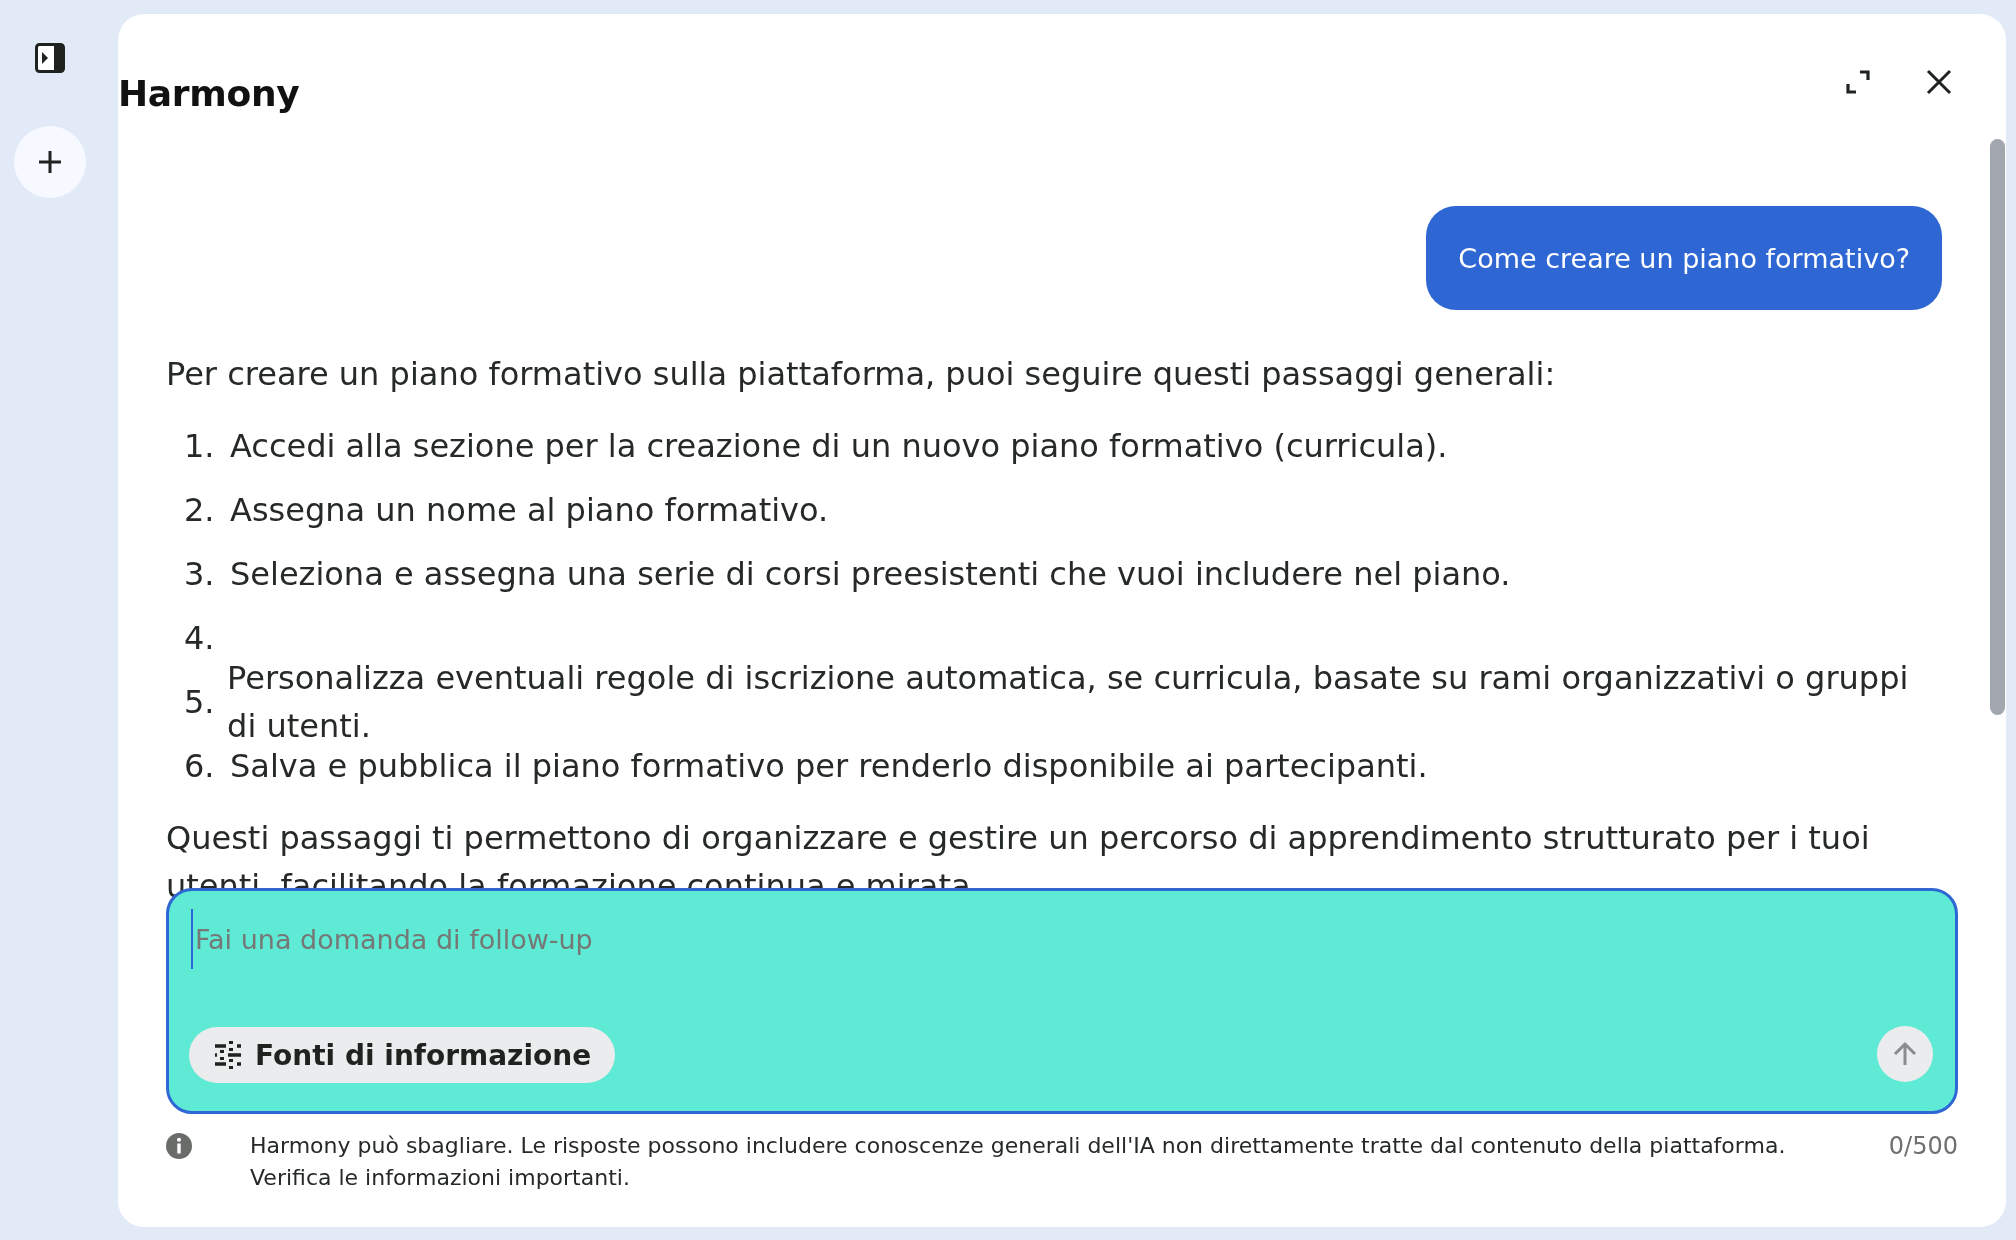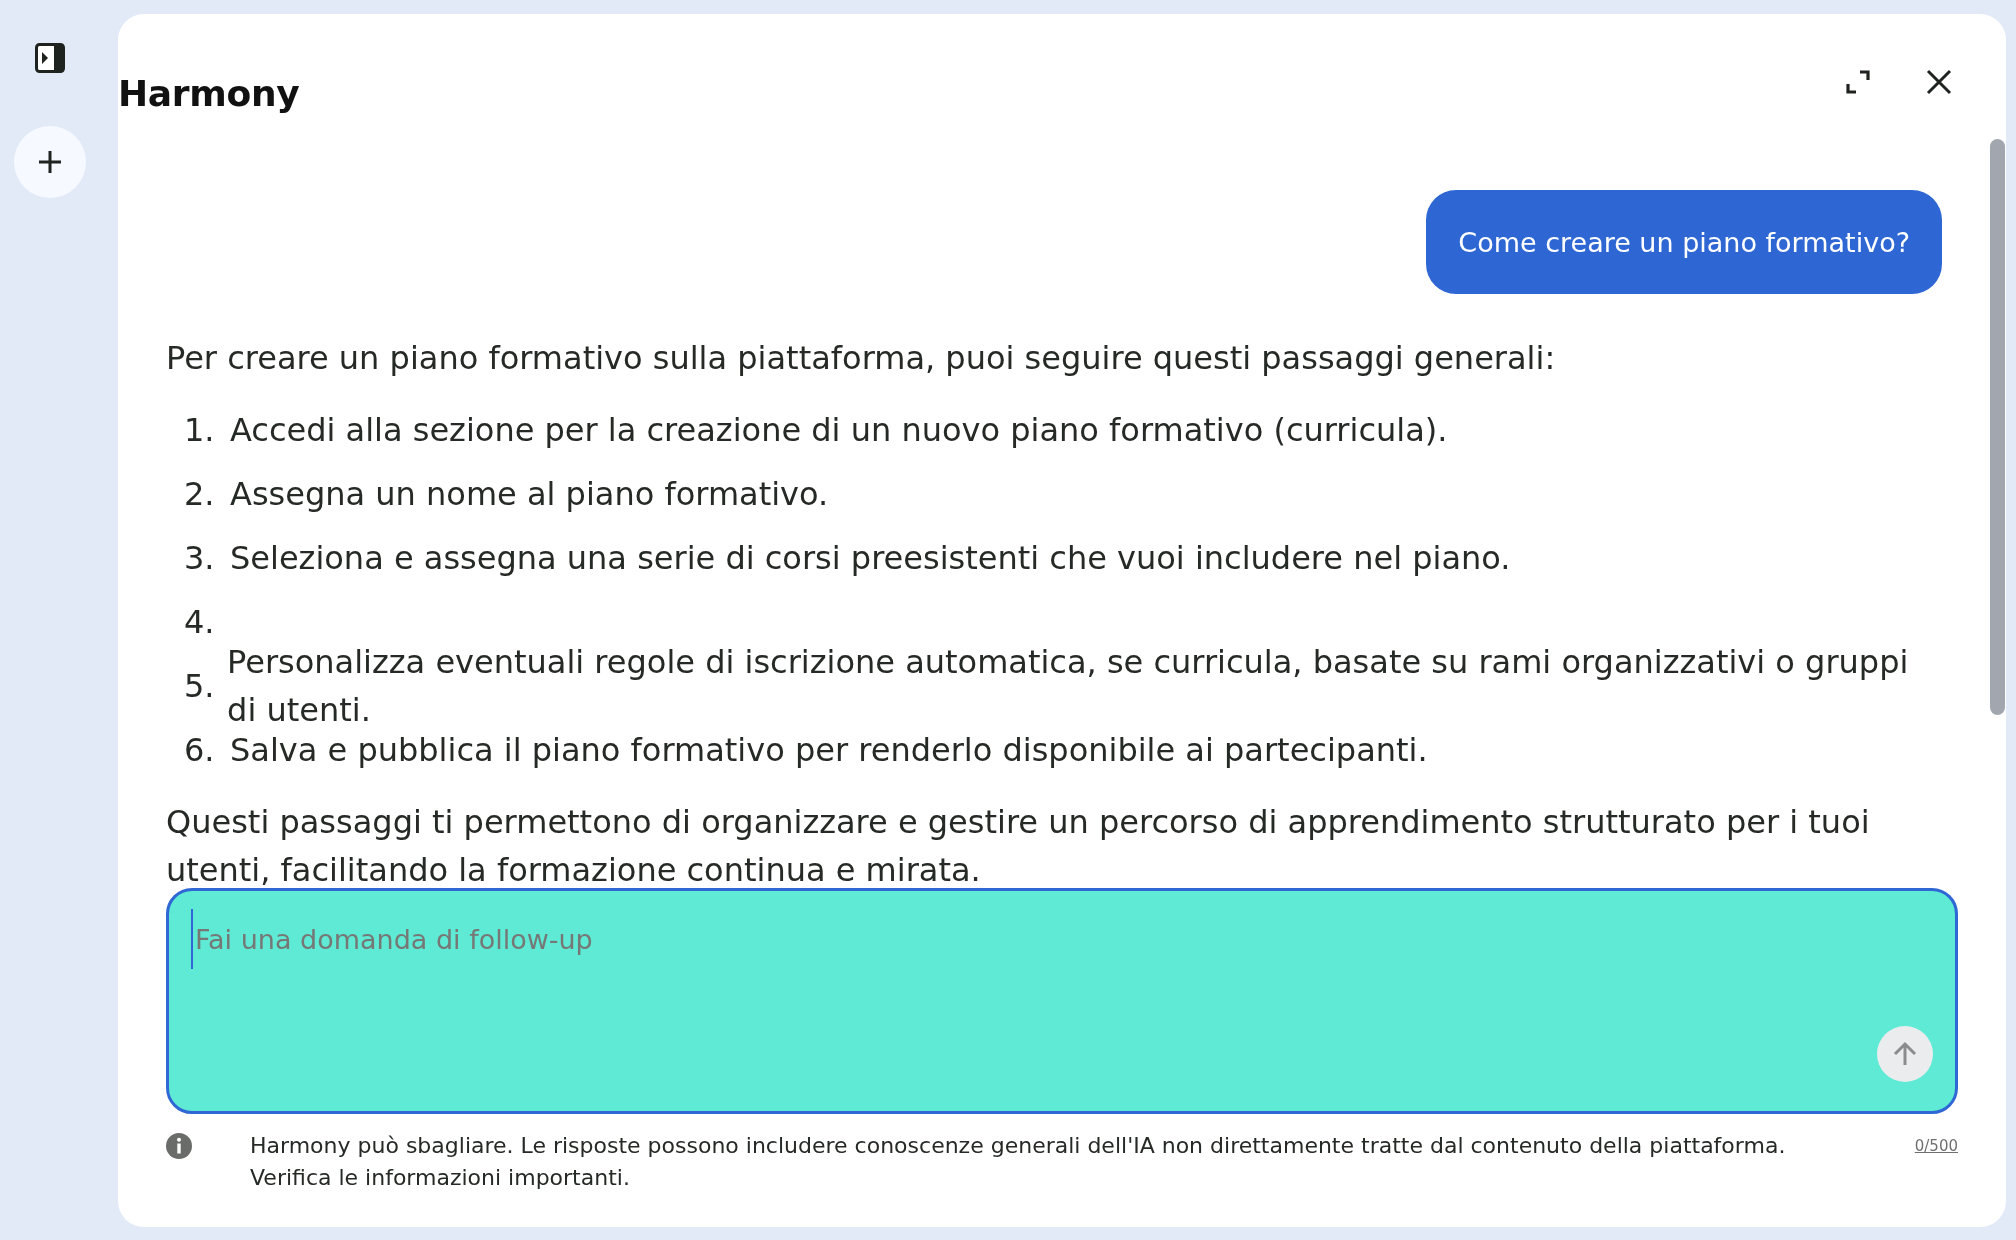--- a/index.html
+++ b/index.html
@@ -58,21 +58,21 @@
   .icon-btn {
     position: absolute;
     width: 48px; height: 48px;
     display: flex; align-items: center; justify-content: center;
     cursor: pointer;
   }
   .expand-btn { left: 1716px; top: 44px; }
   .close-btn { left: 1797px; top: 44px; }
   .scroll-area {
     position: absolute;
-    left: 0; top: 120px;
+    left: 0; top: 136px;
     width: 1888px; height: 768px;
     overflow: hidden;
   }
   .scrollbar-thumb {
     position: absolute;
     left: 1872px; top: 125px;
     width: 15px; height: 576px;
     background: #a2a6ae;
     border-radius: 8px;
     cursor: pointer;
@@ -170,25 +170,24 @@
     gap: 44px;
   }
   .info-icon {
     width: 26px; height: 26px;
     margin-top: 3px;
     margin-right: 14px;
     flex: 0 0 26px;
   }
   .disclaimer-text { flex: 1; }
   .counter {
-    font-size: 15px;
+    font-size: 24px;
     color: #6e706e;
     margin-left: 20px;
     white-space: nowrap;
-    text-decoration: underline;
   }
 </style>
 </head>
 <body>
 
 <div class="sidebar">
   <div class="sidebar-toggle">
     <svg width="30" height="30" viewBox="0 0 30 30">
       <rect x="1.5" y="1.5" width="27" height="27" rx="3" fill="#ffffff" stroke="#1f2320" stroke-width="3"></rect>
       <rect x="19" y="1.5" width="9.5" height="27" fill="#1f2320"></rect>
@@ -250,20 +249,33 @@
         </li>
       </ol>
       <p class="closing">Questi passaggi ti permettono di organizzare e gestire un percorso di apprendimento strutturato per i tuoi utenti, facilitando la formazione continua e mirata.</p>
     </div>
   </div>
 
   <div class="scrollbar-thumb"></div>
 
   <div class="composer">
     <input class="composer-input" type="text" placeholder="Fai una domanda di follow-up" style="">
+    <div class="sources-btn">
+      <svg width="30" height="28" viewBox="0 0 30 28">
+        <path d="M2 5 H28 M2 14 H28 M2 23 H28" stroke="#1f2320" stroke-width="3" fill="none"></path>
+        <rect x="16" y="0" width="4" height="10" fill="#1f2320"></rect>
+        <rect x="7" y="9" width="4" height="10" fill="#1f2320"></rect>
+        <rect x="16" y="18" width="4" height="10" fill="#1f2320"></rect>
+        <rect x="13" y="3" width="11" height="4" fill="#ebecee"></rect>
+        <rect x="4" y="12" width="11" height="4" fill="#ebecee"></rect>
+        <rect x="13" y="21" width="11" height="4" fill="#ebecee"></rect>
+        <path d="M2 5 H13 M24 5 H28 M2 14 H4 M15 14 H28 M2 23 H13 M24 23 H28" stroke="#1f2320" stroke-width="3" fill="none"></path>
+      </svg>
+      <span>Fonti di informazione</span>
+    </div>
     <div class="send-btn">
       <svg width="28" height="28" viewBox="0 0 28 28">
         <path d="M14 25 V4 M4 14 L14 4 L24 14" stroke="#8a8c8e" stroke-width="3" fill="none"></path>
       </svg>
     </div>
   </div>
 
   <div class="disclaimer">
     <svg class="info-icon" viewBox="0 0 26 26">
       <circle cx="13" cy="13" r="13" fill="#6a6c6a"></circle>

